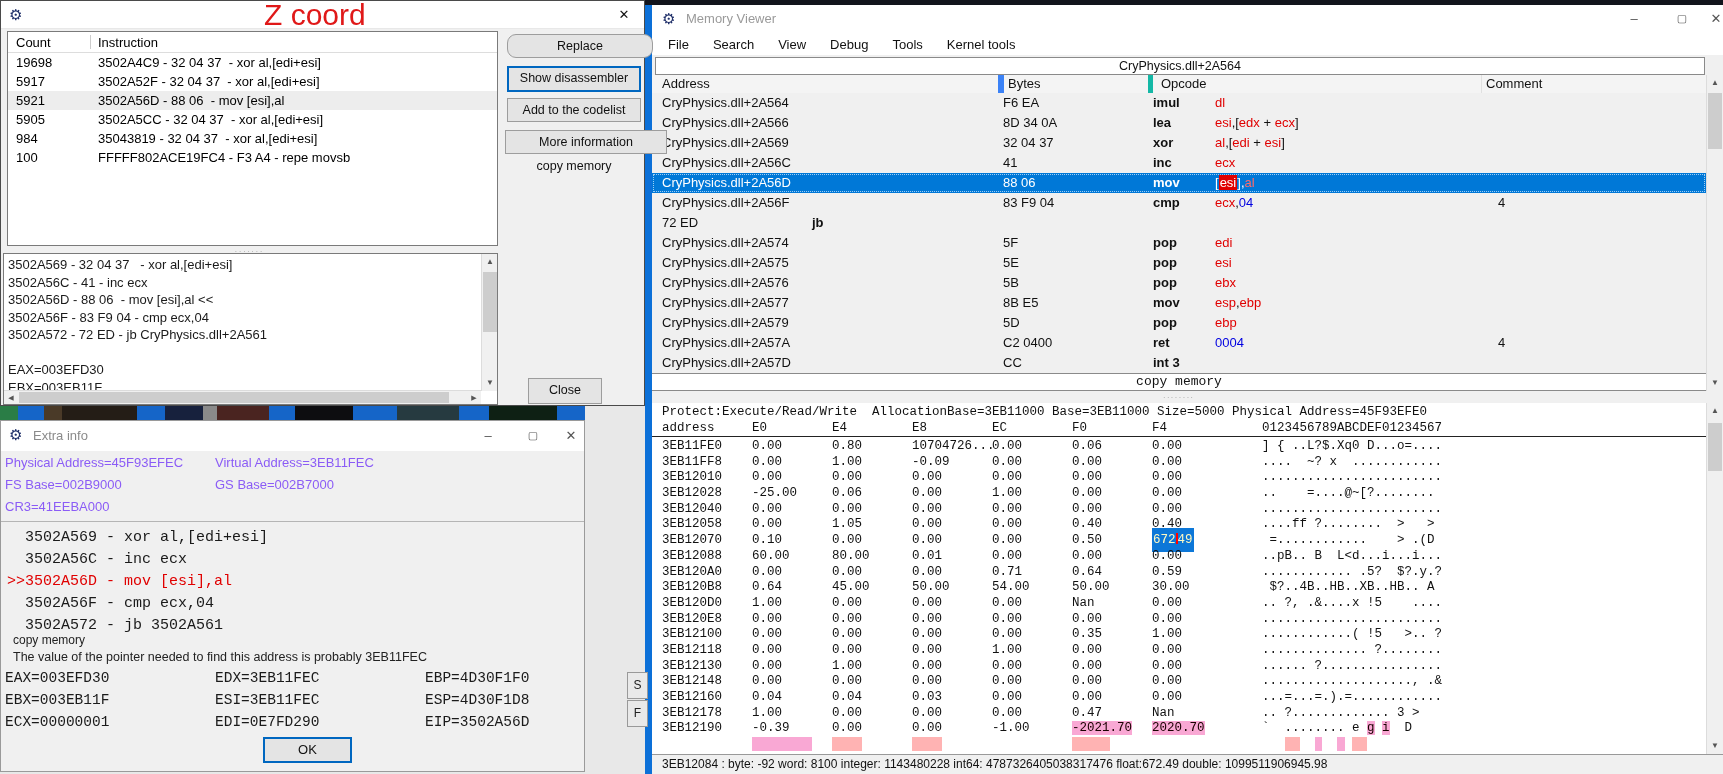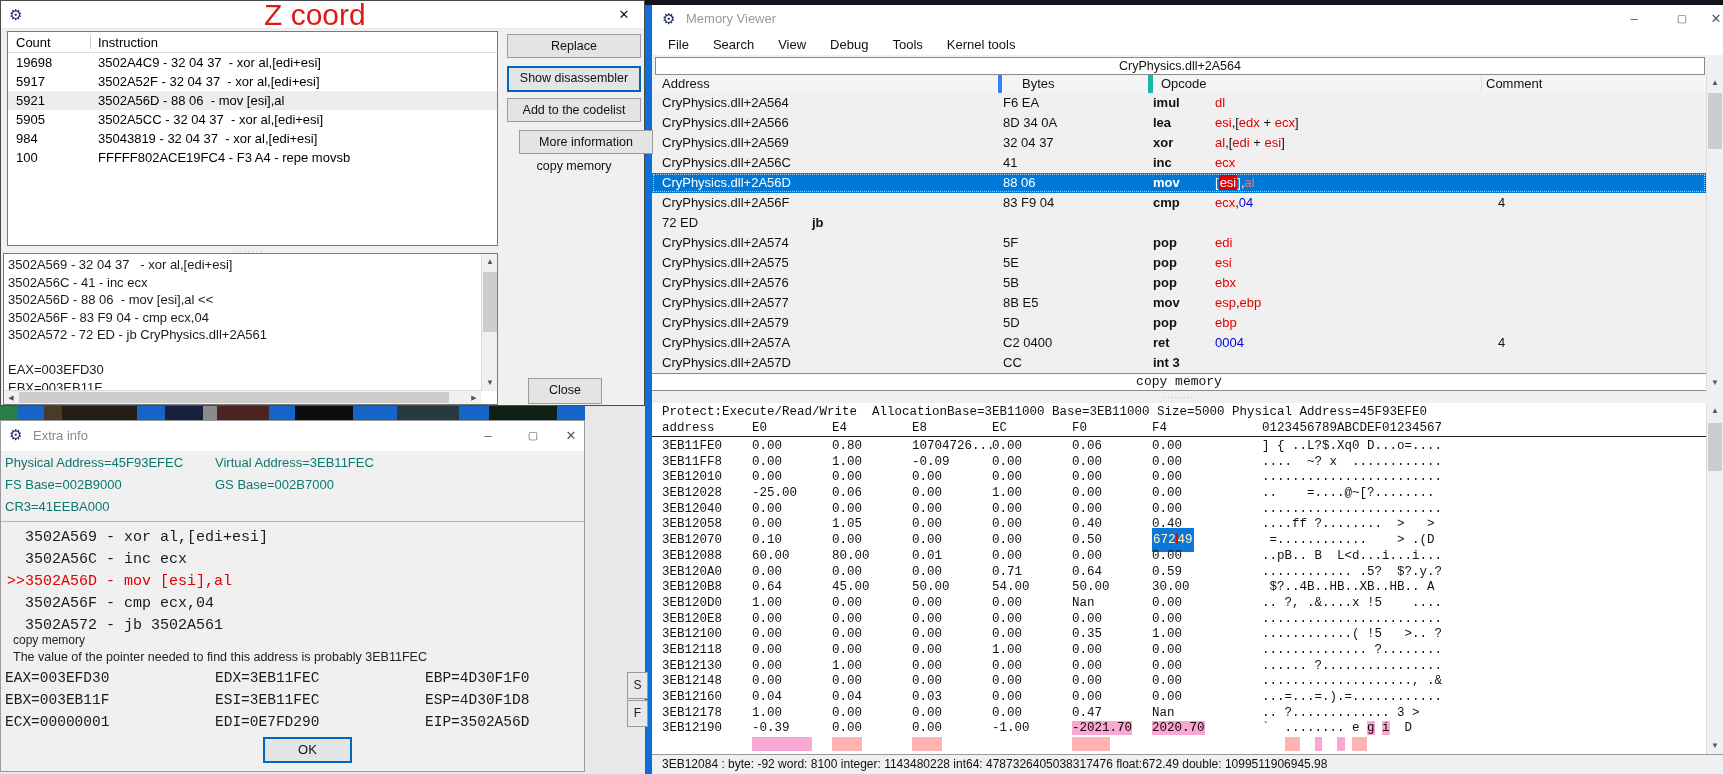--- a/index.html
+++ b/index.html
@@ -46,21 +46,21 @@
   .strip{position:absolute;left:0;top:406px;width:585px;height:14px;display:flex;z-index:1}
   .strip div{height:14px}
 
   
   .xi{position:absolute;left:0;top:420px;width:585px;height:352px;background:#f0f0f0;border:1px solid #9a9a9a;z-index:3}
   .xi-title{position:relative;height:30px;background:#fff}
   .xi-title-text{position:absolute;left:32px;top:0;line-height:30px;font-size:13px;color:#8a8a8a}
   .xi-min{position:absolute;left:467px;top:0;width:40px;height:30px;line-height:30px}
   .xi-max{position:absolute;left:512px;top:0;width:40px;height:30px;line-height:28px;font-size:11px}
   .xi-close{position:absolute;left:557px;top:0;width:26px;height:30px;line-height:30px}
-  .xi-info{position:absolute;font-size:13px;color:#0f766e;white-space:pre}
+  .xi-info{position:absolute;font-size:13px;color:#8b5cf6;white-space:pre}
   .xi-div{position:absolute;left:0;top:100px;width:100%;height:1px;background:#b5b5b5}
   .xi-disasm{position:absolute;left:6px;top:106px;font-family:"Liberation Mono","DejaVu Sans Mono",monospace;font-size:15px;line-height:22px;white-space:pre;color:#1a1a1a}
   .xcur{color:#e00000}
   .xi-copy{position:absolute;left:12px;top:212px;font-size:12px;color:#222}
   .xi-hint{position:absolute;left:12px;top:229px;font-size:12.5px;color:#222}
   .xi-regs{position:absolute;left:4px;top:246px;font-family:"Liberation Mono","DejaVu Sans Mono",monospace;font-size:14.5px;line-height:22px;color:#1a1a1a}
   .xregrow{display:flex}
   .xregrow span{width:210px;white-space:pre}
   .xi-ok{position:absolute;left:262px;top:316px;width:89px;height:26px;line-height:21px;font-size:13px}
 
@@ -71,21 +71,21 @@
   .mv-top{position:absolute;left:0;top:0;width:100%;height:5px;background:#12141c}
   .mv-border{position:absolute;left:0;top:5px;width:7px;height:769px;background:#0c70d8}
   .mv-title{position:absolute;left:7px;top:5px;right:0;height:28px;background:#fff}
   .mv-title-text{position:absolute;left:34px;top:0;line-height:28px;font-size:13px;color:#9a9a9a}
   .mv-min{position:absolute;left:960px;top:0;width:44px;height:28px;line-height:28px}
   .mv-max{position:absolute;left:1008px;top:0;width:44px;height:28px;line-height:26px;font-size:11px}
   .mv-close{position:absolute;left:1050px;top:0;width:28px;height:28px;line-height:28px}
   .mv-menu{position:absolute;left:7px;top:33px;right:0;height:22px;background:#fff;display:flex;align-items:center;gap:24px;padding-left:16px;font-size:13px;color:#111}
   .mv-addrbar{position:absolute;left:10px;top:57px;width:1050px;height:18px;border:1px solid #8a8a8a;background:#fff;text-align:center;font-size:12.5px;line-height:16px;color:#111}
   .mv-colhdr{position:absolute;left:7px;top:75px;width:1054px;height:18px;display:flex;font-size:13px;color:#111;background:#f4f4f4;padding-left:10px;line-height:18px}
-  .ch-addr{width:341px}.ch-bytes{width:150px;border-left:4px solid #3b82f6;padding-left:20px;margin-left:-5px}
+  .ch-addr{width:341px}.ch-bytes{width:150px;border-left:6px solid #3b82f6;padding-left:4px;margin-left:-5px}
   .ch-op{width:333px;border-left:5px solid #14b8a6;padding-left:8px}.ch-com{flex:1;border-left:1px solid #e0e0e0;padding-left:4px}
   .mv-rows{position:absolute;left:7px;top:93px;width:1054px;height:280px;overflow:hidden;background:#f0f0f0}
   .drow{display:flex;height:20px;line-height:20px;font-size:13px;padding-left:10px;color:#111}
   .daddr{width:341px;white-space:pre}.dbytes{width:150px;white-space:pre}
   .dmnem{width:62px;font-weight:bold;white-space:pre}.dop{width:283px;white-space:pre}.dcomment{flex:1;color:#111}
   .dsel{background:#0078d7;color:#fff;outline:1px dotted #9ccdf5;outline-offset:-2px}
   .p-sym{color:#111}.p-reg{color:#e00000}.p-num{color:#0000e0}.p-jmp{color:#00a000}
   .p-selw{color:#fff}.p-selhl{background:#e00000;color:#fff;padding:0 1px}.p-selr{color:#ff6a6a}
   .mv-copybar{position:absolute;left:7px;top:373px;width:1054px;height:18px;background:#fff;border-top:1px solid #8a8a8a;border-bottom:1px solid #8a8a8a;text-align:center;font-family:"Liberation Mono","DejaVu Sans Mono",monospace;font-size:13px;line-height:15px;color:#111}
   .mv-split{position:absolute;left:7px;top:391px;width:1054px;height:12px;text-align:center;color:#888;font-size:7px;letter-spacing:2px;line-height:10px}
@@ -319,24 +319,24 @@
         <div class="sb-thumb" style="top:18px;height:60px"></div>
         <span class="sb-btn" style="bottom:0">▼</span>
       </div>
       <div class="memo-hsb">
         <span class="hsb-btn" style="left:0">◀</span>
         <div class="hsb-thumb"></div>
         <span class="hsb-btn" style="right:0">▶</span>
       </div>
     </div>
     <div id="opc-btns">
-        <div class="btn" style="position: absolute; left: 506px; width: 134px; top: 33px; height: 24px; line-height: 22px;">Replace</div>
+        <div class="btn" style="position: absolute; left: 506px; width: 146px; top: 33px; height: 24px; line-height: 22px; border-radius: 9px;">Replace</div>
         <div class="btn btn-focus" style="position: absolute; left: 506px; width: 134px; top: 65px; height: 26px; line-height: 21px;">Show disassembler</div>
         <div class="btn" style="position: absolute; left: 506px; width: 134px; top: 97px; height: 24px; line-height: 22px;">Add to the codelist</div>
-        <div class="btn" style="position: absolute; left: 518px; width: 134px; top: 129px; height: 24px; line-height: 22px;">More information</div>
+        <div class="btn" style="position: absolute; left: 504px; width: 162px; top: 129px; height: 24px; line-height: 22px;">More information</div>
       </div>
     <div class="copy-label">copy memory</div>
     <div class="btn opc-closebtn">Close</div>
   </div>
 
   <div class="strip" id="strip">
       <div style="width: 18px; background: rgb(42, 125, 70);"></div>
       <div style="width: 26px; background: rgb(21, 101, 200);"></div>
       <div style="width: 18px; background: rgb(74, 58, 40);"></div>
       <div style="width: 75px; background: rgb(36, 29, 22);"></div>

